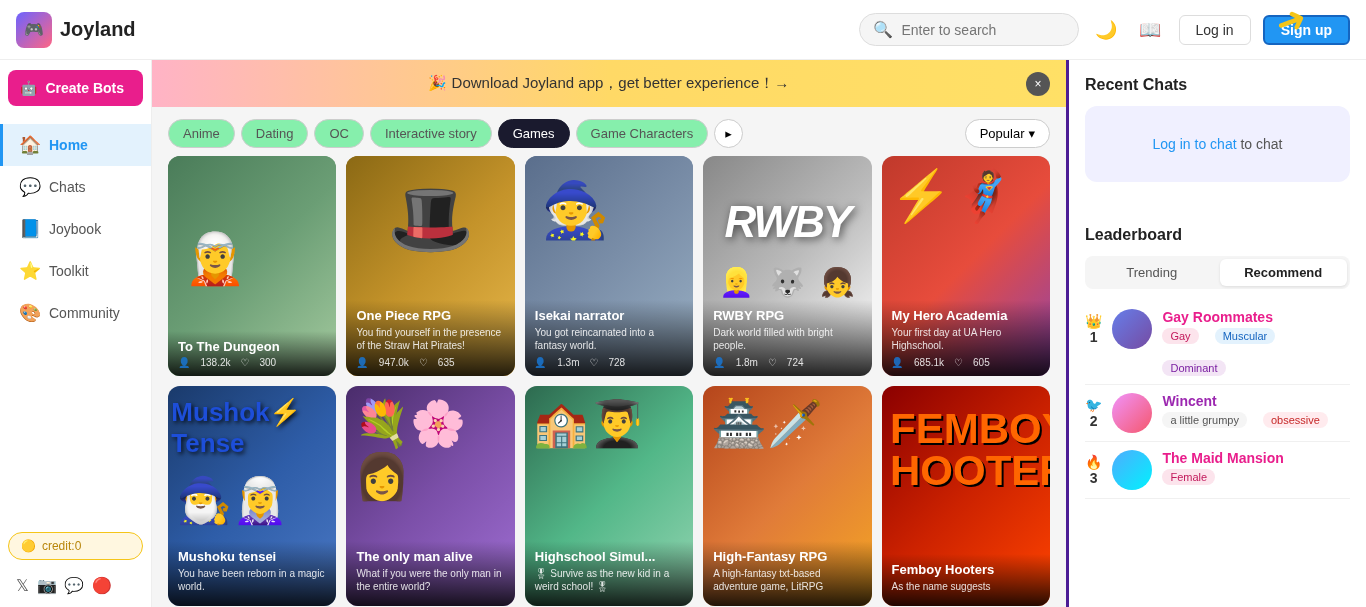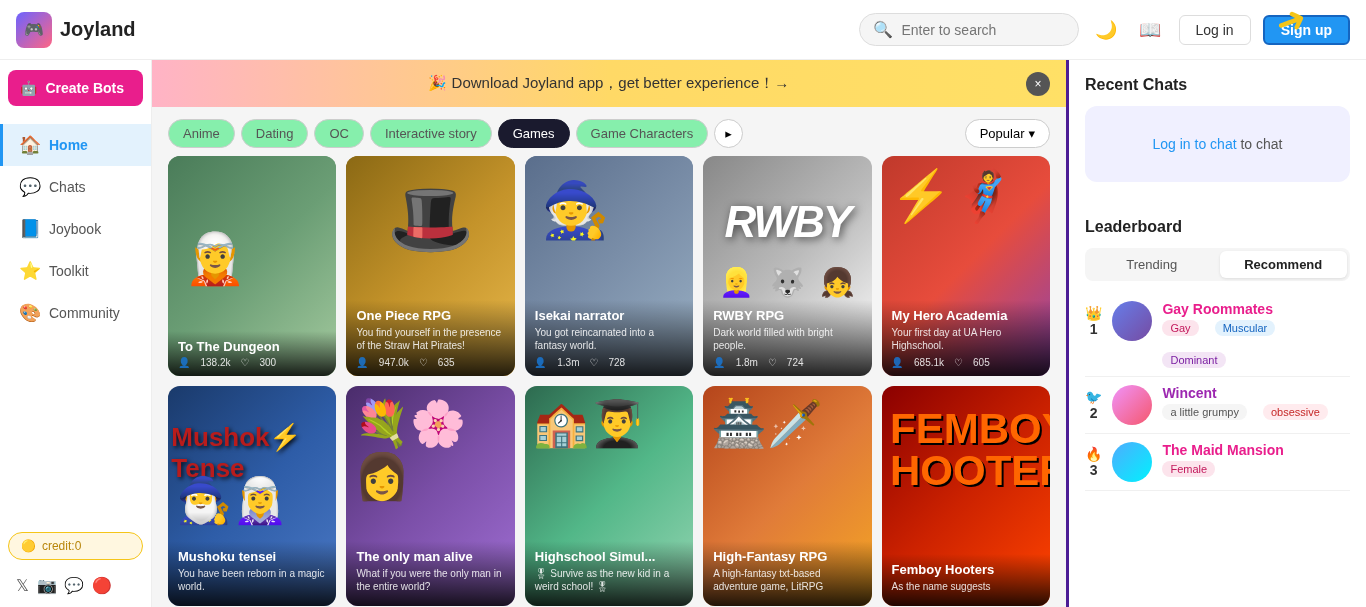--- a/index.html
+++ b/index.html
@@ -63,21 +63,21 @@
     .card-bg-1 { background: linear-gradient(135deg, #4a7c59, #6b9e75, #a3c99e); }
     .card-bg-2 { background: linear-gradient(135deg, #8b6914, #c4932a, #e8b84b); }
     .card-bg-3 { background: linear-gradient(135deg, #5a6e8c, #7a8ea8, #9ab0c4); }
 
     
     .right-panel { width: 300px; background: #fff; border-left: 3px solid #4c1d95; padding: 0; flex-shrink: 0; overflow-y: auto; }
     .right-section { padding: 16px; }
     .section-title { font-size: 16px; font-weight: 700; color: #222; margin-bottom: 12px; }
 
     
-    .recent-chats-empty { background: #f0f0ff; border-radius: 12px; padding: 30px 20px; text-align: center; color: #555; font-size: 14px; margin-bottom: 4px; }
+    .recent-chats-empty { background: #f0f0ff; border-radius: 12px; padding: 30px 20px; text-align: center; color: #555; font-size: 14px; margin-bottom: 12px; }
     .recent-chats-empty a { color: #2196f3; text-decoration: none; }
 
     
     .leaderboard-tabs { display: flex; gap: 4px; margin-bottom: 12px; background: #f5f5f5; border-radius: 8px; padding: 3px; }
     .lb-tab { flex: 1; text-align: center; padding: 6px; border-radius: 6px; font-size: 13px; cursor: pointer; font-weight: 500; color: #555; }
     .lb-tab.active { background: #fff; color: #222; font-weight: 700; box-shadow: 0 1px 3px rgba(0,0,0,0.1); }
     .lb-item { display: flex; align-items: flex-start; gap: 10px; padding: 8px 0; border-bottom: 1px solid #f0f0f0; }
     .lb-rank { font-size: 14px; font-weight: 700; color: #333; min-width: 16px; text-align: center; padding-top: 4px; }
     .lb-avatar { width: 40px; height: 40px; border-radius: 50%; flex-shrink: 0; }
     .lb-av-1 { background: linear-gradient(135deg, #667eea, #764ba2); }
@@ -260,21 +260,21 @@
               <span>605</span>
             </div>
           </div>
         </div>
       </div>
 
       <div class="cards-grid">
 
         <div class="card">
           <div style="position:absolute;top:0;left:0;right:0;bottom:0;background:linear-gradient(135deg,#1a3a6b,#2e5da8,#4a78c4);"></div>
-          <div style="position:absolute;top:5%;left:2%;right:2%;color:#b91c1c;font-size:26px;font-weight:900;text-shadow:2px 2px 4px rgba(0,0,0,0.8);margin-top:25px;">Mushok⚡<br>Tense</div>
+          <div style="position:absolute;top:5%;left:2%;right:2%;color:#1d4ed8;font-size:26px;font-weight:900;text-shadow:2px 2px 4px rgba(0,0,0,0.8);">Mushok⚡<br>Tense</div>
           <div style="position:absolute;top:40%;left:5%;font-size:45px;">🧙‍♂️🧝‍♀️</div>
           <div class="card-overlay">
             <div class="card-title">Mushoku tensei</div>
             <div class="card-desc">You have been reborn in a magic world.</div>
           </div>
         </div>
 
         <div class="card">
           <div style="position:absolute;top:0;left:0;right:0;bottom:0;background:linear-gradient(135deg,#4a2c6b,#7b4fa8,#a06fd4);"></div>
           <div style="position:absolute;top:5%;left:5%;font-size:45px;">💐🌸👩</div>

